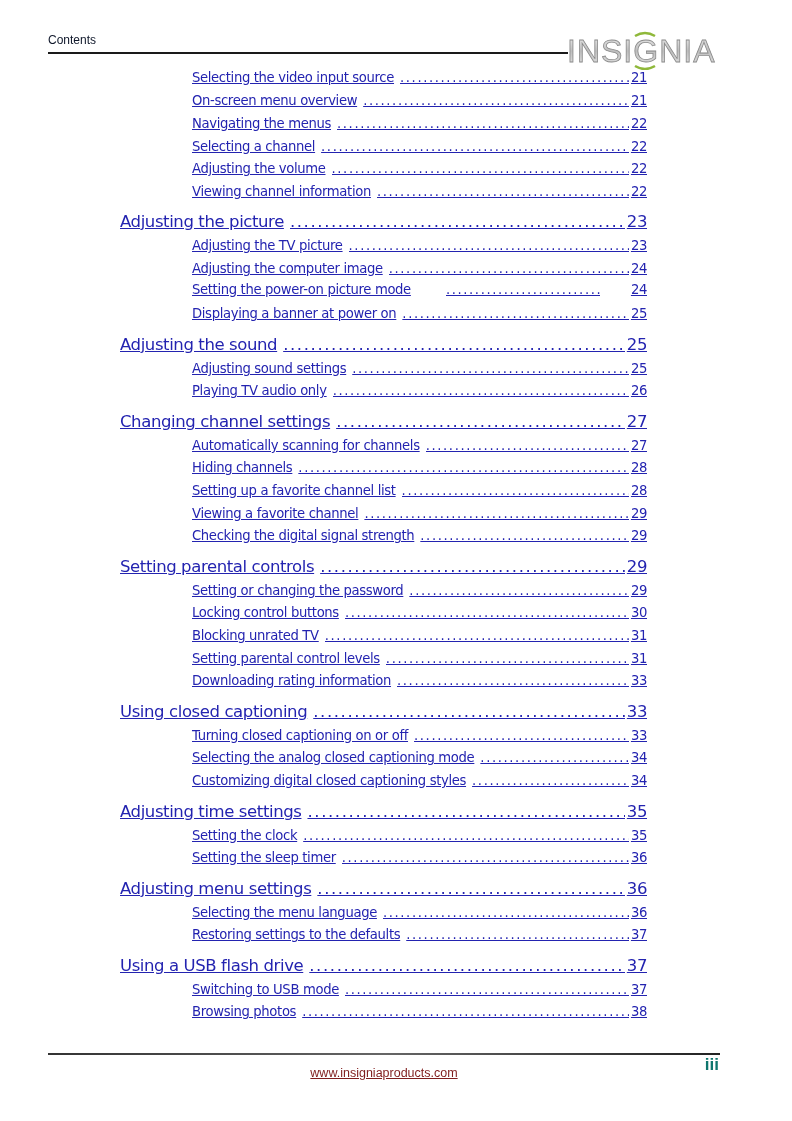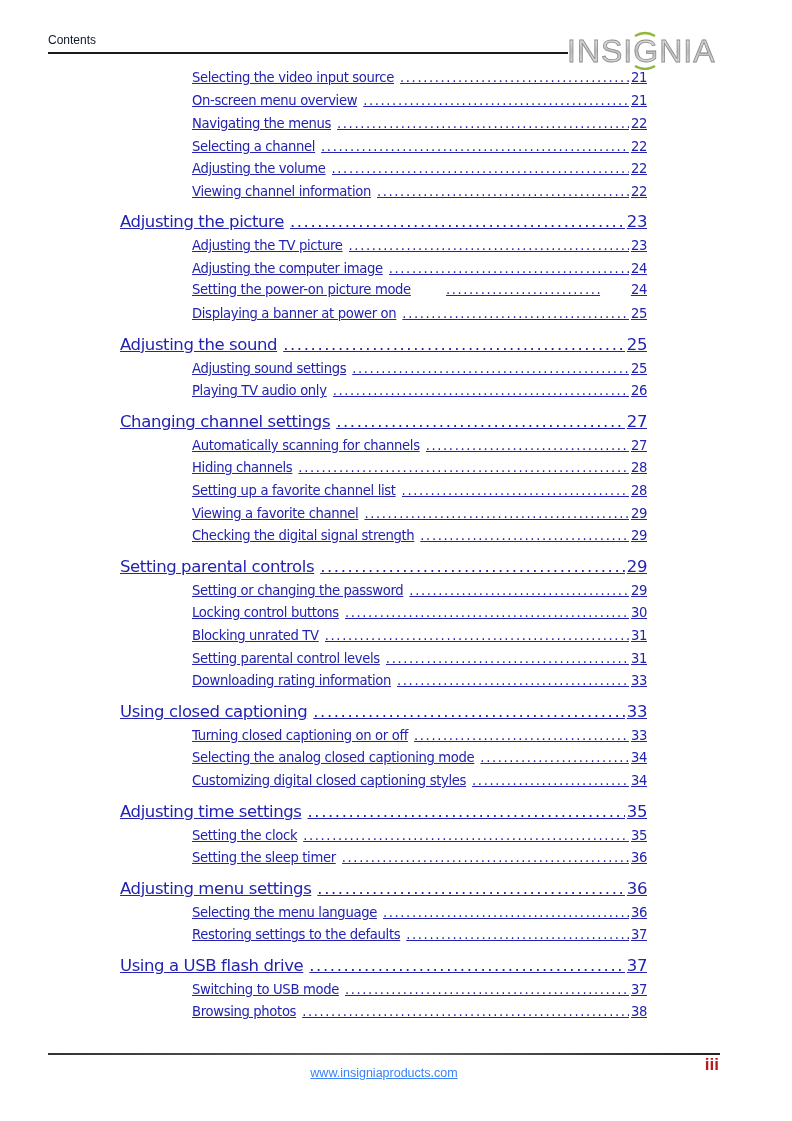--- a/index.html
+++ b/index.html
@@ -8,22 +8,22 @@
   .header-rule { position: absolute; left: 48px; top: 52px; width: 520px; height: 2px; background: #1a1a1a; }
   .logo { position: absolute; left: 565px; top: 30px; width: 160px; height: 40px; }
   .toc { position: absolute; left: 0; top: 0; width: 792px; }
   .entry { position: absolute; display: flex; align-items: baseline; color: #2323b0; text-decoration: none; font-family: "DejaVu Sans", sans-serif; }
   .entry .label { white-space: nowrap; text-decoration: underline; }
   .entry .leader { flex: 1; overflow: hidden; white-space: nowrap; text-decoration: underline; margin: 0 2px 0 6px; letter-spacing: 1.6px; }
   .entry .page { white-space: nowrap; text-decoration: underline; }
   .entry.level1 { left: 120px; width: 527px; font-size: 16.5px; letter-spacing: -0.4px; }
   .entry.level2 { left: 192px; width: 455px; font-size: 13.2px; letter-spacing: -0.35px; }
   .footer-rule { position: absolute; left: 48px; top: 1053px; width: 672px; height: 2px; background: linear-gradient(90deg, #333 0%, #666 50%, #222 100%); }
-  .footer-url { position: absolute; left: 0; width: 768px; top: 1066px; text-align: center; font-size: 12.5px; color: #3b82f6; text-decoration: underline; }
-  .page-num { position: absolute; right: 73px; top: 1055px; font-size: 17px; font-weight: bold; color: #b91c1c; }
+  .footer-url { position: absolute; left: 0; width: 768px; top: 1066px; text-align: center; font-size: 12.5px; color: #7f1d1d; text-decoration: underline; }
+  .page-num { position: absolute; right: 73px; top: 1055px; font-size: 17px; font-weight: bold; color: #0f766e; }
 </style>
 </head>
 <body>
 
 <div>
   <div class="header-label">Contents</div>
   <div class="header-rule"></div>
   <svg class="logo" viewBox="0 0 160 40">
     <defs>
       <linearGradient id="silver" x1="0" y1="0" x2="0" y2="1">

